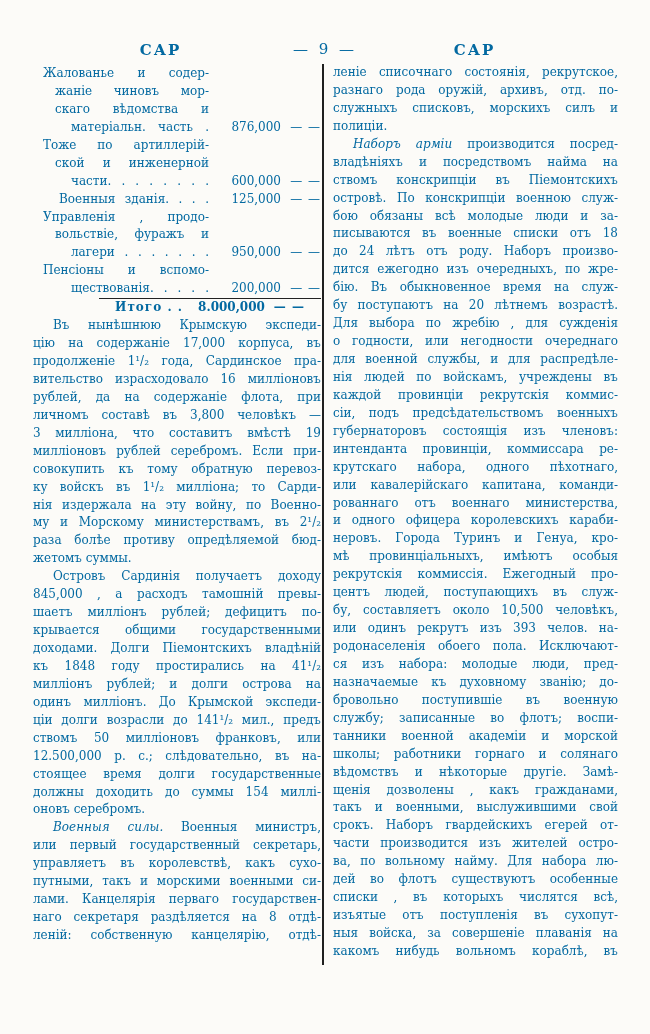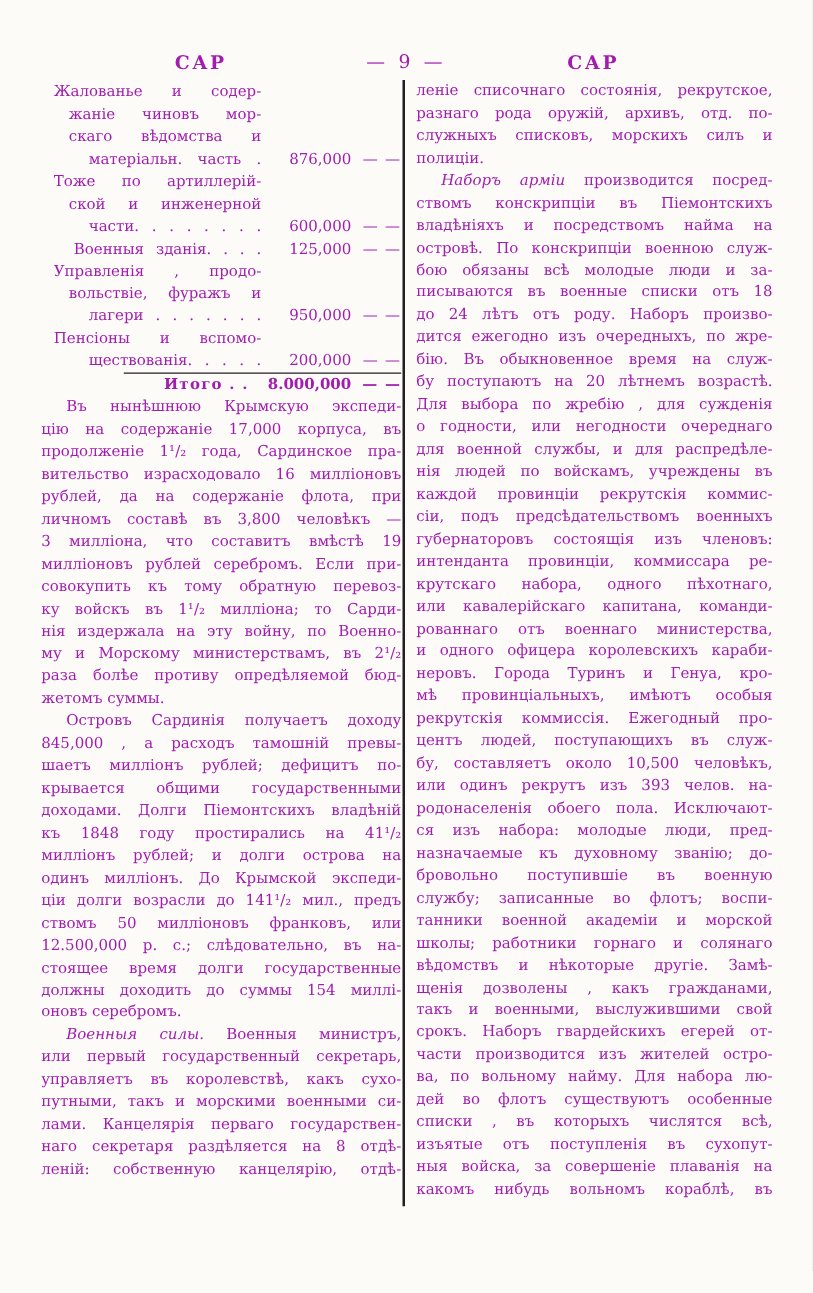--- a/index.html
+++ b/index.html
@@ -1,18 +1,18 @@
 <!DOCTYPE html>
 <html><head>
 <meta charset="utf-8">
 <style>
   html,body{margin:0;padding:0;background:#e8e6e2;}
   .page{
     position:relative;width:650px;height:1034px;margin:0 auto;
-    background:#fcfbf8;color:#a21caf;overflow:hidden;
+    background:#fcfbf8;color:#0369a1;overflow:hidden;
     font-family:"DejaVu Serif","Liberation Serif",serif;
   }
   
   .hdr-title{position:absolute;top:41px;height:18px;font-size:15px;font-weight:bold;
     letter-spacing:2px;text-align:center;line-height:18px;}
   .hdr-left{left:33px;width:255px;}
   .hdr-right{left:347px;width:255px;}
   .hdr-page{position:absolute;top:40px;left:265px;width:120px;height:18px;
     font-size:15px;text-align:center;line-height:18px;letter-spacing:3px;}
   
@@ -29,21 +29,21 @@
   
   .btable{margin-left:10px;width:278px;}
   .t-cont{width:166px;}
   .t-cont .tline{padding-left:12px;}
   .t-cont .tline:first-child{padding-left:0;}
   .t-last{display:flex;height:17.95px;overflow:hidden;}
   .t-label{flex:1;text-align:justify;text-align-last:justify;padding-right:6px;overflow:hidden;margin-left:16px;}
   .t-label.cind{padding-left:12px;}
   .t-amount{width:66px;text-align:right;}
   .t-dash{width:40px;text-align:right;letter-spacing:1px;}
-  .t-total{display:flex;justify-content:flex-end;height:17.95px;border-top:1.5px solid #222;
+  .t-total{display:flex;justify-content:center;height:17.95px;border-top:1.5px solid #222;
     margin-left:56px;overflow:hidden;}
   .t-total .tt-label{text-align:right;padding-right:10px;font-weight:bold;letter-spacing:1px;}
   .t-total .t-amount{width:72px;font-weight:bold;}
   .t-total .t-dash{font-weight:bold;}
   i{font-style:italic;}
 </style>
 </head>
 <body>
 
 <div class="page">
@@ -165,22 +165,22 @@
 
   <div class="col col-right">
     <div class="para noindent short-last">
         <div class="tline">леніе списочнаго состоянія, рекрутское,</div>
         <div class="tline">разнаго рода оружій, архивъ, отд. по-</div>
         <div class="tline">служныхъ списковъ, морскихъ силъ и</div>
         <div class="tline">полиціи.</div>
       </div>
     <div class="para">
         <div class="tline"><i>Наборъ арміи</i><span> производится посред-</span></div>
+        <div class="tline">владѣніяхъ и посредствомъ найма на</div>
         <div class="tline">ствомъ конскрипціи въ Піемонтскихъ</div>
-        <div class="tline">владѣніяхъ и посредствомъ найма на</div>
         <div class="tline">островѣ. По конскрипціи военною служ-</div>
         <div class="tline">бою обязаны всѣ молодые люди и за-</div>
         <div class="tline">писываются въ военные списки отъ 18</div>
         <div class="tline">до 24 лѣтъ отъ роду. Наборъ произво-</div>
         <div class="tline">дится ежегодно изъ очередныхъ, по жре-</div>
         <div class="tline">бію. Въ обыкновенное время на служ-</div>
         <div class="tline">бу поступаютъ на 20 лѣтнемъ возрастѣ.</div>
         <div class="tline">Для выбора по жребію , для сужденія</div>
         <div class="tline">о годности, или негодности очереднаго</div>
         <div class="tline">для военной службы, и для распредѣле-</div>

